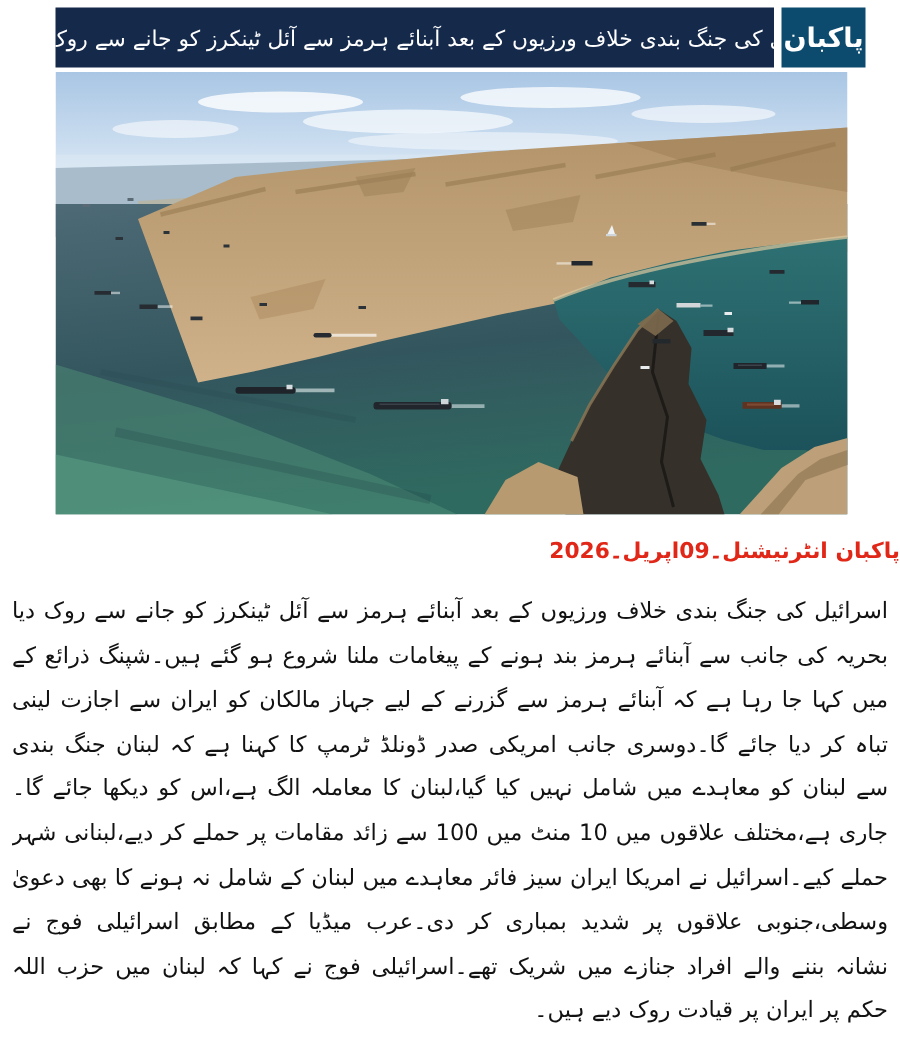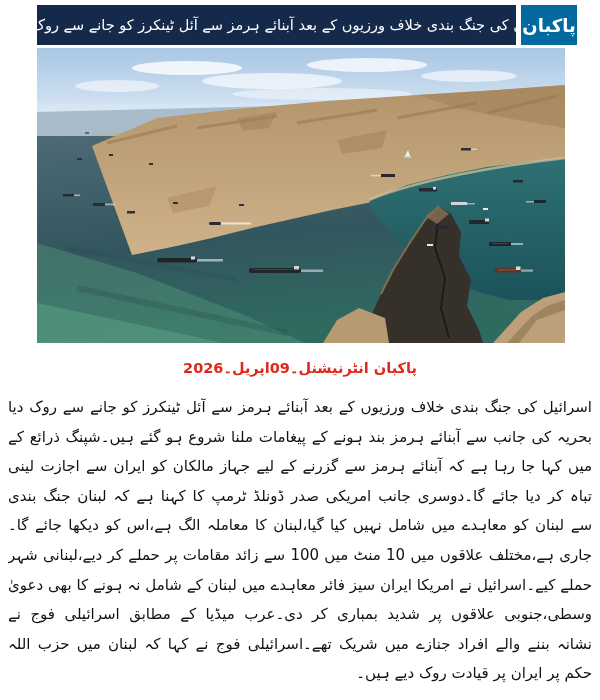--- a/index.html
+++ b/index.html
@@ -10,33 +10,33 @@
   
   .headline-bar {
     position:absolute; top:5px; left:37px; width:479px; height:40px;
     background:#15294b; color:#ffffff; direction:rtl;
     display:flex; align-items:center; justify-content:center;
     font-size:14.5px; letter-spacing:0; padding:0 6px; box-sizing:border-box;
     white-space:nowrap; overflow:hidden;
   }
   .logo-box {
     position:absolute; top:5px; left:521px; width:56px; height:40px;
-    background:#0369a1; color:#ffffff; direction:rtl;
+    background:#0c4a6e; color:#ffffff; direction:rtl;
     display:flex; align-items:center; justify-content:center;
     font-size:18px; font-weight:bold;
   }
   
   .photo {
     position:absolute; top:48px; left:37px; width:528px; height:295px;
     display:block;
   }
   
   .dateline {
     position:absolute; top:356px; left:0; width:600px; height:24px;
-    text-align:center; color:#e02718; font-weight:bold; font-size:14.5px;
+    text-align:right; color:#e02718; font-weight:bold; font-size:14.5px;
     direction:rtl; line-height:24px;
   }
   
   .body-text {
     position:absolute; top:393px; left:8px; width:584px;
     direction:rtl; color:#121212; font-size:15px;
   }
   .body-line {
     height:29.6px; line-height:29.6px;
     text-align:justify; text-align-last:justify;

